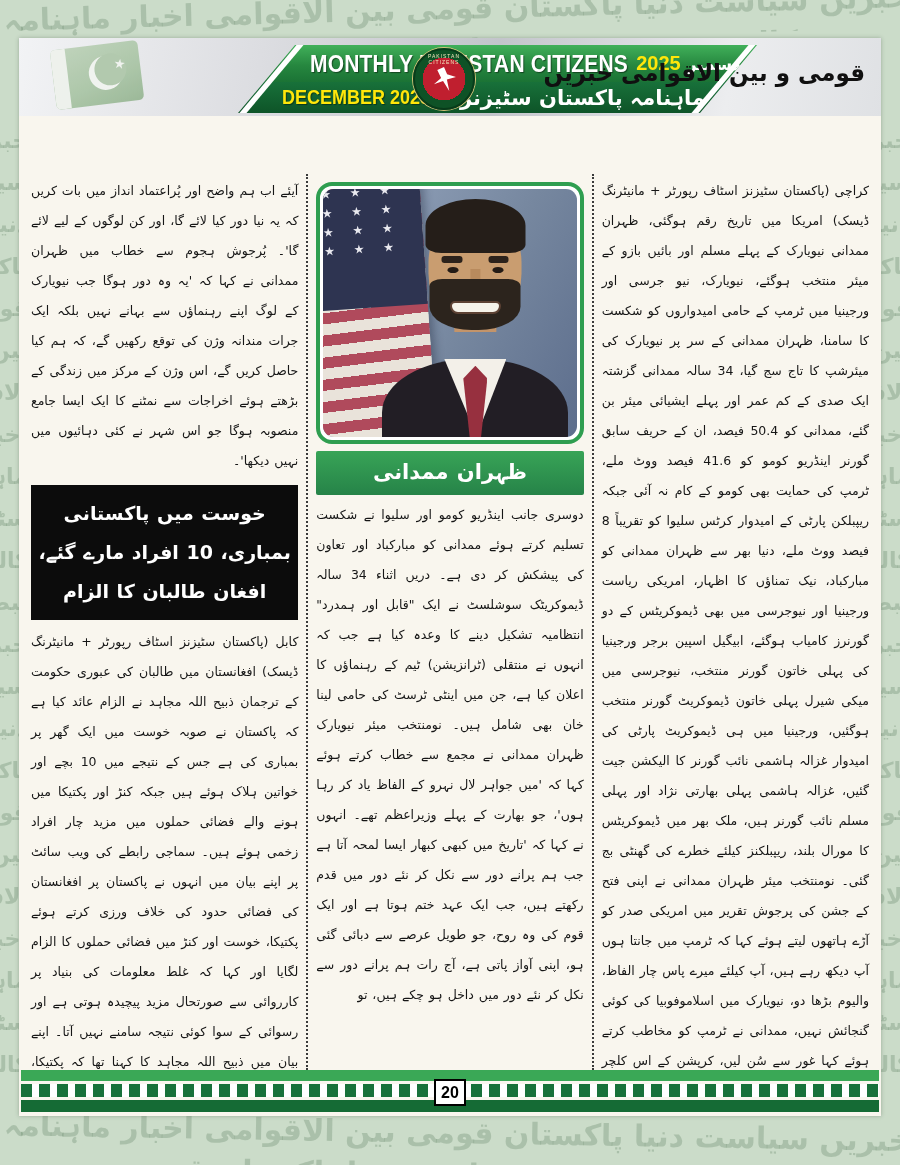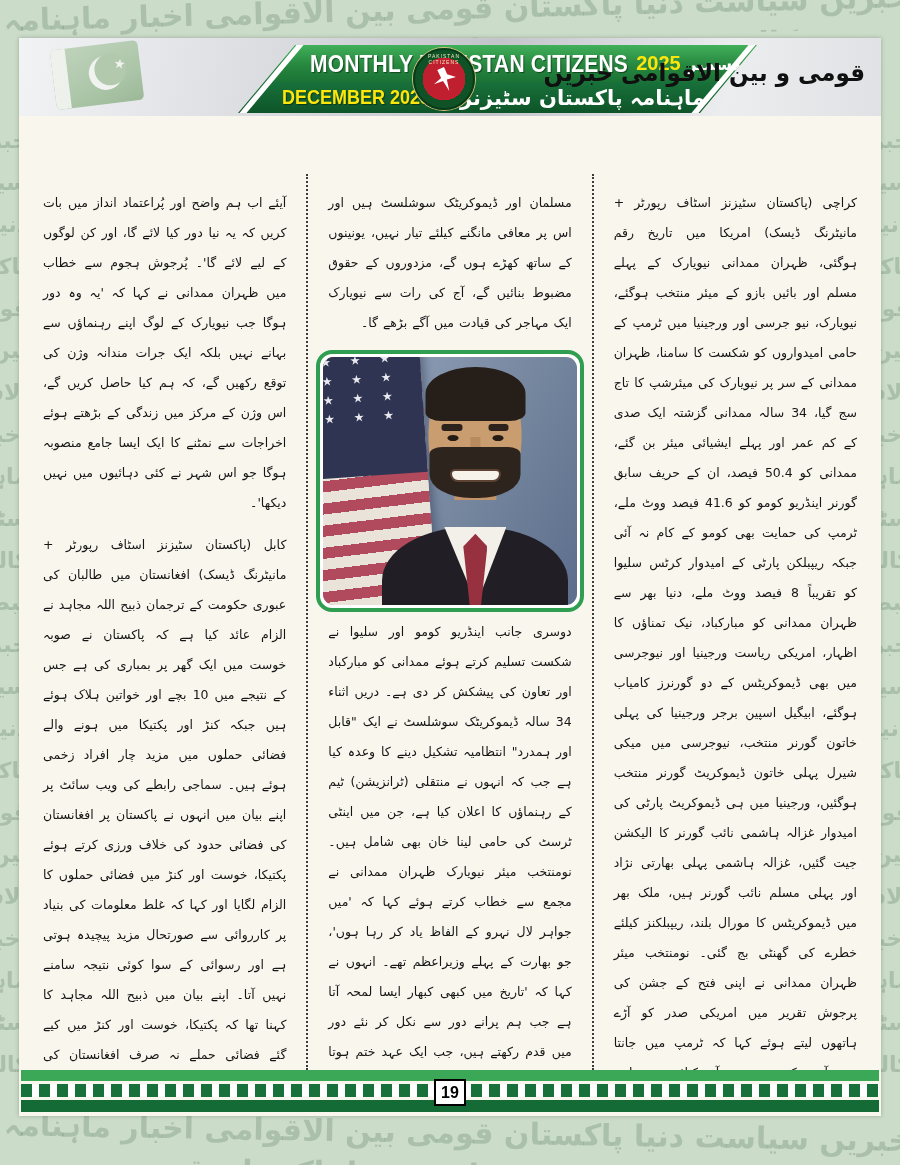--- a/index.html
+++ b/index.html
@@ -107,21 +107,21 @@
   .cols{
     position:absolute;left:4px;right:4px;top:136px;bottom:46px;
     display:flex;flex-direction:row-reverse;overflow:hidden;
   }
   .col{
     flex:1 1 0;padding:2px 8px 0 8px;overflow:hidden;direction:rtl;
     text-align:justify;font-size:12.5px;line-height:30px;color:#161616;
     word-spacing:1px;
   }
   .col:not(:first-child){border-right:2px dotted #3a3a3a;}
-  .col p{margin:12px;}
+  .col p{margin:0;}
 
   
   .photo-frame{
     margin:5px 0 0 0;border:4px solid #2f9e50;border-radius:16px;
     background:#fff;padding:3px;
   }
   .photo-scene{
     position:relative;height:248px;border-radius:11px;overflow:hidden;
     background:linear-gradient(120deg,#97a7c0 0%,#76879f 55%,#5d6e8d 100%);
   }
@@ -246,21 +246,20 @@
   </div>
 
 
   <div class="cols">
 
     <div class="col">
       <p>کراچی (پاکستان سٹیزنز اسٹاف رپورٹر + مانیٹرنگ ڈیسک) امریکا میں تاریخ رقم ہوگئی، ظہران ممدانی نیویارک کے پہلے مسلم اور بائیں بازو کے میئر منتخب ہوگئے، نیویارک، نیو جرسی اور ورجینیا میں ٹرمپ کے حامی امیدواروں کو شکست کا سامنا، ظہران ممدانی کے سر پر نیویارک کی میئرشپ کا تاج سج گیا، 34 سالہ ممدانی گزشتہ ایک صدی کے کم عمر اور پہلے ایشیائی میئر بن گئے، ممدانی کو 50.4 فیصد، ان کے حریف سابق گورنر اینڈریو کومو کو 41.6 فیصد ووٹ ملے، ٹرمپ کی حمایت بھی کومو کے کام نہ آئی جبکہ ریپبلکن پارٹی کے امیدوار کرٹس سلیوا کو تقریباً 8 فیصد ووٹ ملے، دنیا بھر سے ظہران ممدانی کو مبارکباد، نیک تمناؤں کا اظہار، امریکی ریاست ورجینیا اور نیوجرسی میں بھی ڈیموکریٹس کے دو گورنرز کامیاب ہوگئے، ابیگیل اسپین برجر ورجینیا کی پہلی خاتون گورنر منتخب، نیوجرسی میں میکی شیرل پہلی خاتون ڈیموکریٹ گورنر منتخب ہوگئیں، ورجینیا میں ہی ڈیموکریٹ پارٹی کی امیدوار غزالہ ہاشمی نائب گورنر کا الیکشن جیت گئیں، غزالہ ہاشمی پہلی بھارتی نژاد اور پہلی مسلم نائب گورنر ہیں، ملک بھر میں ڈیموکریٹس کا مورال بلند، ریپبلکنز کیلئے خطرے کی گھنٹی بج گئی۔ نومنتخب میئر ظہران ممدانی نے اپنی فتح کے جشن کی پرجوش تقریر میں امریکی صدر کو آڑے ہاتھوں لیتے ہوئے کہا کہ ٹرمپ میں جانتا ہوں آپ دیکھ رہے ہیں، آپ کیلئے میرے پاس چار الفاظ، والیوم بڑھا دو، نیویارک میں اسلاموفوبیا کی کوئی گنجائش نہیں، ممدانی نے ٹرمپ کو مخاطب کرتے ہوئے کہا غور سے سُن لیں، کرپشن کے اس کلچر کا خاتمہ کریں گے جس نے ٹرمپ جیسے ارب پتیوں کو ٹیکس سے بچ نکلنے کی چھوٹ دی، موروثی سیاست کو شکست دی، نیویارک کے شہریوں نے بتا دیا اب طاقت امیروں کے ہاتھ میں نہیں،</p>
     </div>
 
     <div class="col">
-      <p>مسلمان اور ڈیموکریٹک سوشلسٹ ہیں اور اس پر معافی مانگنے کیلئے تیار نہیں، یونینوں کے ساتھ کھڑے ہوں گے، مزدوروں کے حقوق مضبوط بنائیں گے، آج کی رات سے نیویارک ایک مہاجر کی قیادت میں آگے بڑھے گا۔</p>
 
       <figure class="photo-frame" style="margin:6px 0 0 0">
         <div class="photo-scene">
           <div class="usflag">
             <div class="canton" style="white-space: pre-line;">★ ★ ★
 ★ ★ ★
 ★ ★ ★
 ★ ★ ★</div>
           </div>
           <div class="person">
@@ -275,31 +274,33 @@
               <div class="eye l"></div>
               <div class="eye r"></div>
               <div class="nose"></div>
               <div class="beard">
                 <div class="smile"></div>
               </div>
             </div>
           </div>
         </div>
       </figure>
+      <div class="caption">ظہران ممدانی</div>
 
       <p class="mid-b">دوسری جانب اینڈریو کومو اور سلیوا نے شکست تسلیم کرتے ہوئے ممدانی کو مبارکباد اور تعاون کی پیشکش کر دی ہے۔ دریں اثناء 34 سالہ ڈیموکریٹک سوشلسٹ نے ایک "قابل اور ہمدرد" انتظامیہ تشکیل دینے کا وعدہ کیا ہے جب کہ انہوں نے منتقلی (ٹرانزیشن) ٹیم کے رہنماؤں کا اعلان کیا ہے، جن میں اینٹی ٹرسٹ کی حامی لینا خان بھی شامل ہیں۔ نومنتخب میئر نیویارک ظہران ممدانی نے مجمع سے خطاب کرتے ہوئے کہا کہ 'میں جواہر لال نہرو کے الفاظ یاد کر رہا ہوں'، جو بھارت کے پہلے وزیراعظم تھے۔ انہوں نے کہا کہ 'تاریخ میں کبھی کبھار ایسا لمحہ آتا ہے جب ہم پرانے دور سے نکل کر نئے دور میں قدم رکھتے ہیں، جب ایک عہد ختم ہوتا ہے اور ایک قوم کی وہ روح، جو طویل عرصے سے دبائی گئی ہو، اپنی آواز پاتی ہے، آج رات ہم پرانے دور سے نکل کر نئے دور میں داخل ہو چکے ہیں، تو</p>
     </div>
 
     <div class="col">
       <p>آیئے اب ہم واضح اور پُراعتماد انداز میں بات کریں کہ یہ نیا دور کیا لائے گا، اور کن لوگوں کے لیے لائے گا'۔ پُرجوش ہجوم سے خطاب میں ظہران ممدانی نے کہا کہ 'یہ وہ دور ہوگا جب نیویارک کے لوگ اپنے رہنماؤں سے بہانے نہیں بلکہ ایک جرات مندانہ وژن کی توقع رکھیں گے، کہ ہم کیا حاصل کریں گے، اس وژن کے مرکز میں زندگی کے بڑھتے ہوئے اخراجات سے نمٹنے کا ایک ایسا جامع منصوبہ ہوگا جو اس شہر نے کئی دہائیوں میں نہیں دیکھا'۔</p>
+      <div class="subhead">خوست میں پاکستانی بمباری، 10 افراد مارے گئے، افغان طالبان کا الزام</div>
       <p>کابل (پاکستان سٹیزنز اسٹاف رپورٹر + مانیٹرنگ ڈیسک) افغانستان میں طالبان کی عبوری حکومت کے ترجمان ذبیح اللہ مجاہد نے الزام عائد کیا ہے کہ پاکستان نے صوبہ خوست میں ایک گھر پر بمباری کی ہے جس کے نتیجے میں 10 بچے اور خواتین ہلاک ہوئے ہیں جبکہ کنڑ اور پکتیکا میں ہونے والے فضائی حملوں میں مزید چار افراد زخمی ہوئے ہیں۔ سماجی رابطے کی ویب سائٹ پر اپنے بیان میں انہوں نے پاکستان پر افغانستان کی فضائی حدود کی خلاف ورزی کرتے ہوئے پکتیکا، خوست اور کنڑ میں فضائی حملوں کا الزام لگایا اور کہا کہ غلط معلومات کی بنیاد پر کارروائی سے صورتحال مزید پیچیدہ ہوتی ہے اور رسوائی کے سوا کوئی نتیجہ سامنے نہیں آتا۔ اپنے بیان میں ذبیح اللہ مجاہد کا کہنا تھا کہ پکتیکا، خوست اور کنڑ میں کیے گئے فضائی حملے نہ صرف افغانستان کی خودمختاری اور فضائی حدود کی صریح خلاف ورزی ہیں بلکہ یہ بین الاقوامی طور پر تسلیم شدہ اصولوں اور قوانین سے بھی کھلا انحراف ہے۔</p>
     </div>
 
   </div>
 
   <div class="footer">
     <div class="f-bar1"></div>
     <div class="f-checker"></div>
     <div class="f-bar2"></div>
-    <div class="f-page">19</div>
+    <div class="f-page">20</div>
   </div>
 
 </div>
 
 </body></html>

